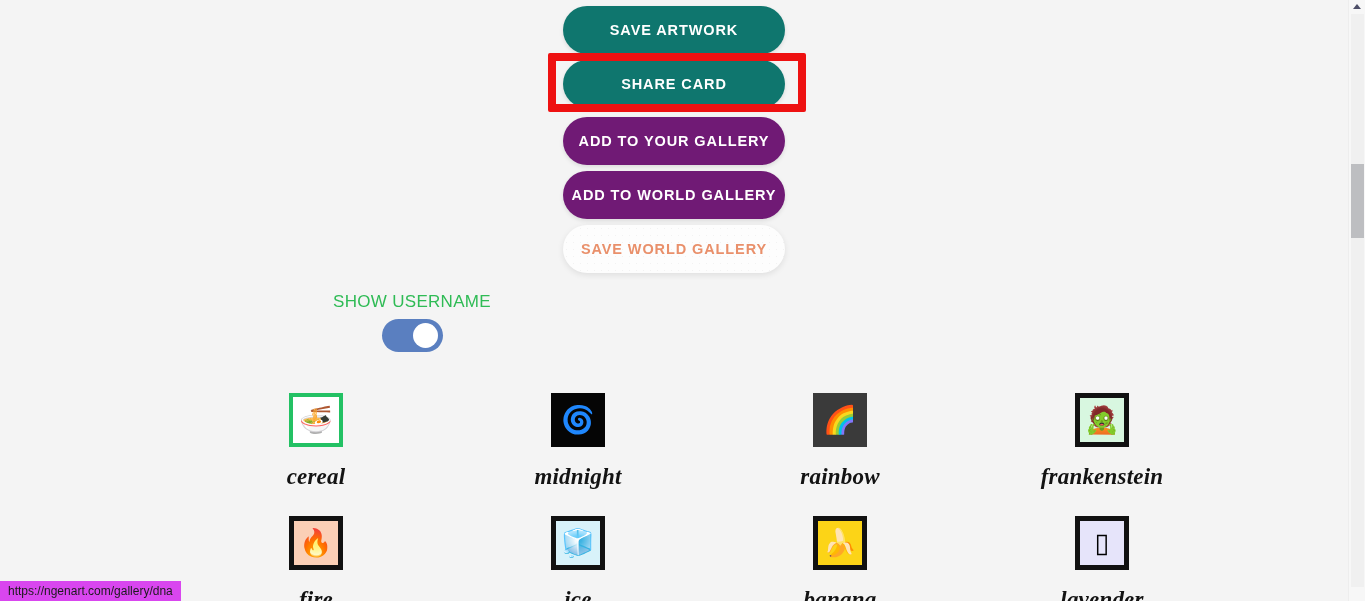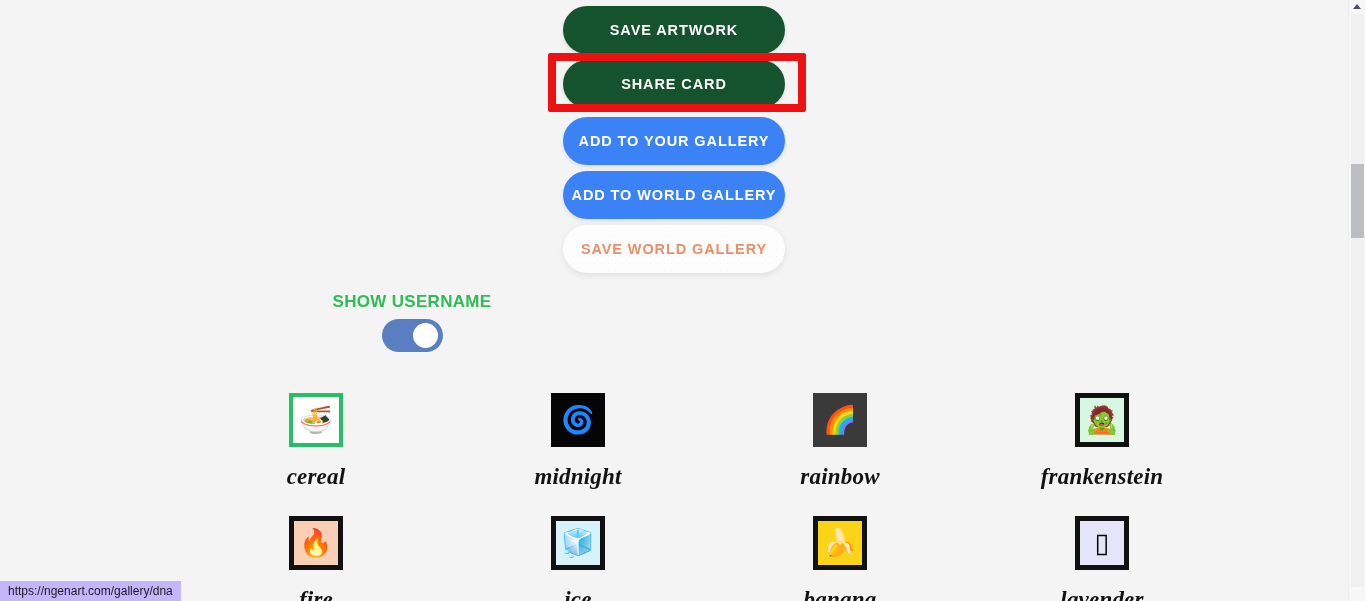--- a/index.html
+++ b/index.html
@@ -47,22 +47,22 @@
     font-weight: bold;
     letter-spacing: 0.9px;
     color: #ffffff;
     cursor: pointer;
     text-align: center;
     line-height: 48px;
     padding: 0;
     box-shadow: 0 2px 4px rgba(0,0,0,0.10);
   }
 
-  .action-btn.teal   { background: #14532d; }
-  .action-btn.salmon { background: #3b82f6; }
+  .action-btn.teal   { background: #0f766e; }
+  .action-btn.salmon { background: #701a75; }
   .action-btn.ghost  {
     background: #fdfdfd;
     color: #e9906b;
     box-shadow: 0 2px 6px rgba(0,0,0,0.09);
   }
 
   
   .action-btn.ghost {
     background-image:
       radial-gradient(rgba(0,0,0,0.045) 0.7px, transparent 0.8px);
@@ -90,21 +90,21 @@
   .toggle-group {
     position: absolute;
     text-align: center;
   }
   #toggle-username { left: 312px; top: 292px; width: 200px; }
   #toggle-details  { left: 835px; top: 292px; width: 200px; }
 
   .toggle-label {
     font-family: "Liberation Sans", sans-serif;
     font-size: 17px;
-    font-weight: bold;
+    font-weight: normal;
     color: #2fbb55;
     letter-spacing: 0.3px;
     display: block;
     margin-bottom: 7px;
   }
 
   .switch {
     display: inline-block;
     width: 61px;
     height: 33px;
@@ -184,21 +184,21 @@
     letter-spacing: 0.2px;
   }
 
   
   #status-bar {
     position: absolute;
     left: 0;
     bottom: 0;
     height: 20px;
     padding: 0 8px;
-    background: #c4b5fd;
+    background: #d946ef;
     color: #1b1b1b;
     font-family: "Liberation Sans", sans-serif;
     font-size: 12px;
     line-height: 20px;
     white-space: nowrap;
     z-index: 30;
   }
 
   
   #scrollbar {

